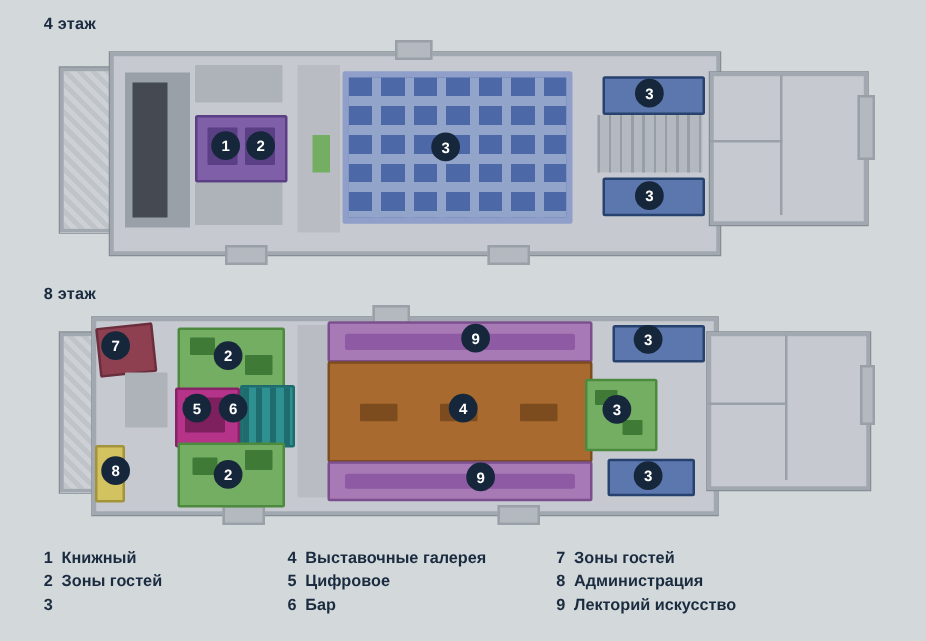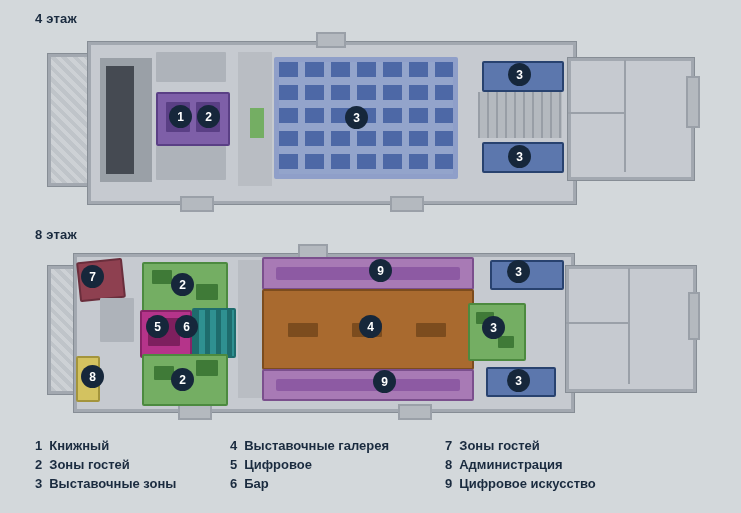--- a/index.html
+++ b/index.html
@@ -157,21 +157,20 @@
     <div class="legend-item">
       <span>1</span>
       <span>Книжный</span>
     </div>
     <div class="legend-item">
       <span>2</span>
       <span>Зоны гостей</span>
     </div>
     <div class="legend-item">
       <span>3</span>
-      <span>Выставочные зоны</span>
     </div>
   </div>
 
   <div class="legend-col" style="left:230px;top:439px;">
     <div class="legend-item">
       <span>4</span>
       <span>Выставочные галерея</span>
     </div>
     <div class="legend-item">
       <span>5</span>
@@ -187,17 +186,17 @@
     <div class="legend-item">
       <span>7</span>
       <span>Зоны гостей</span>
     </div>
     <div class="legend-item">
       <span>8</span>
       <span>Администрация</span>
     </div>
     <div class="legend-item">
       <span>9</span>
-      <span>Цифровое искусство</span>
+      <span>Лекторий искусство</span>
     </div>
   </div>
 
 </div>
 
 </body></html>

